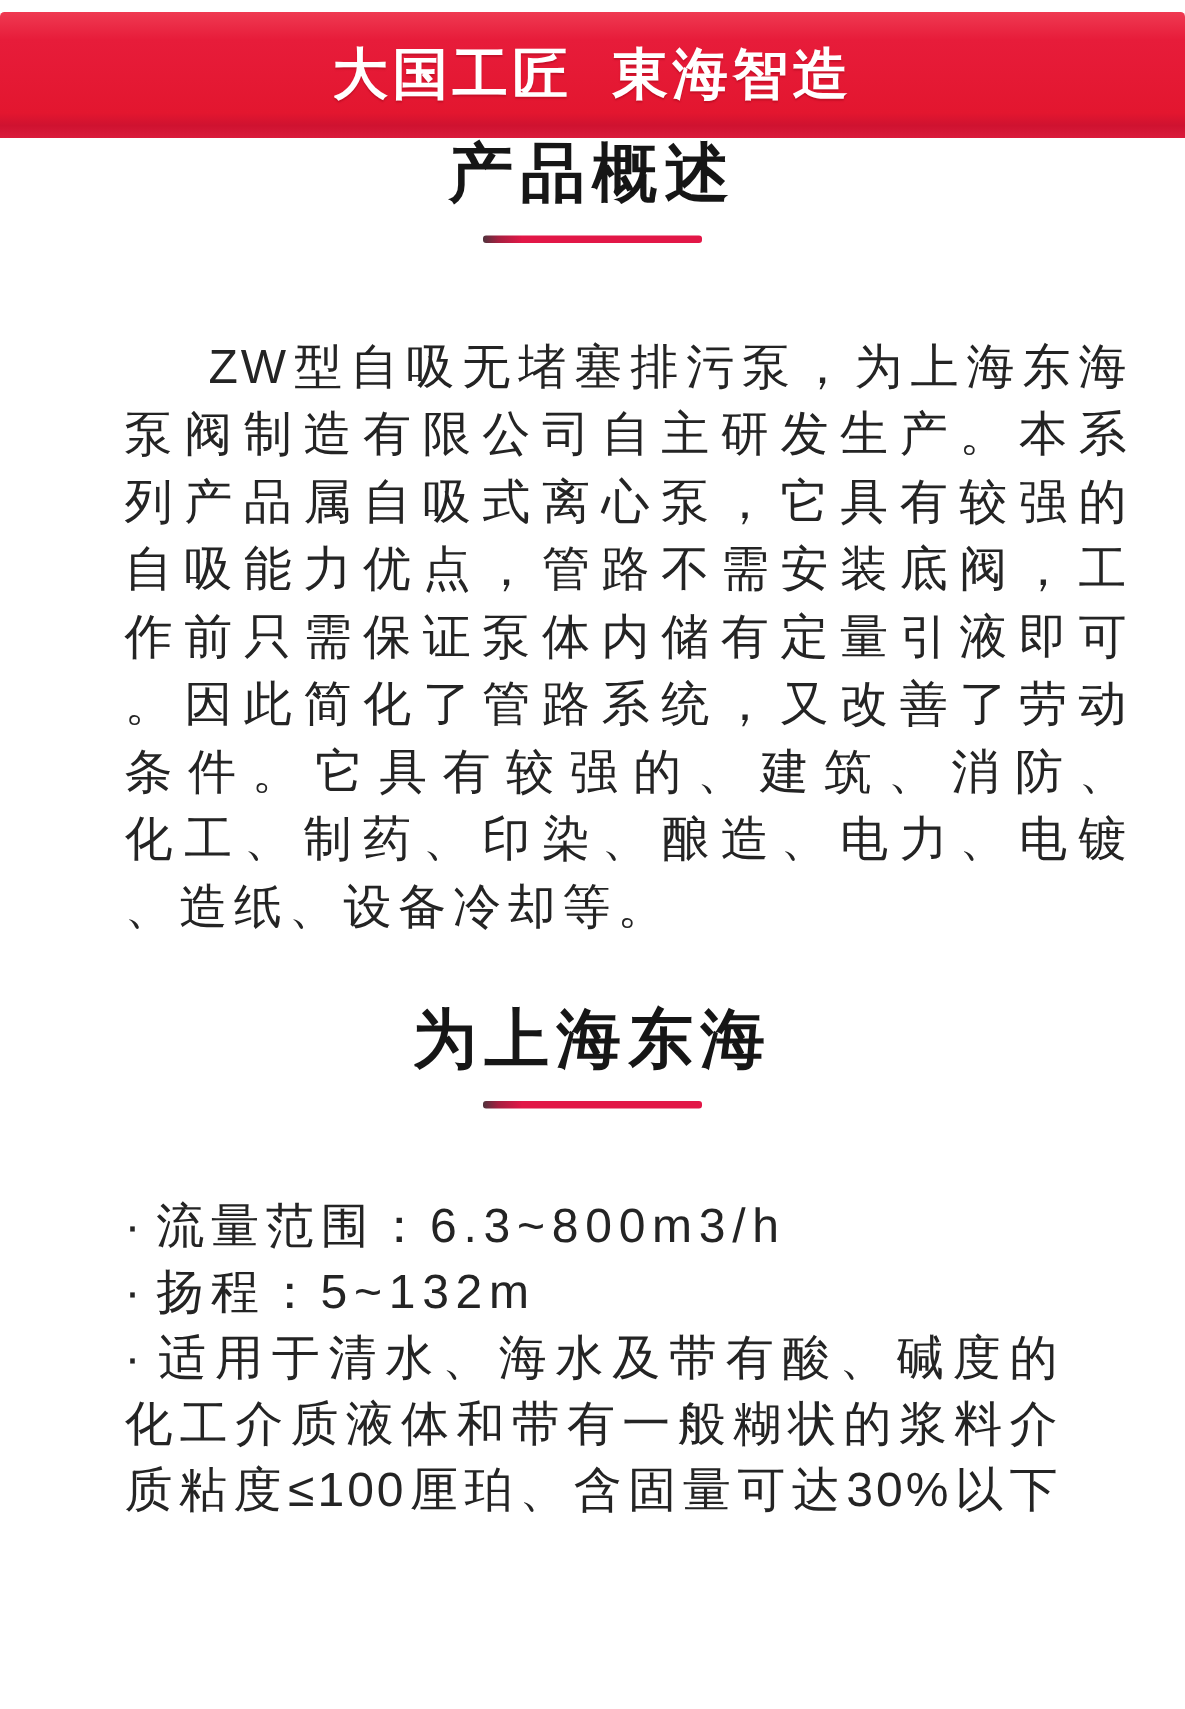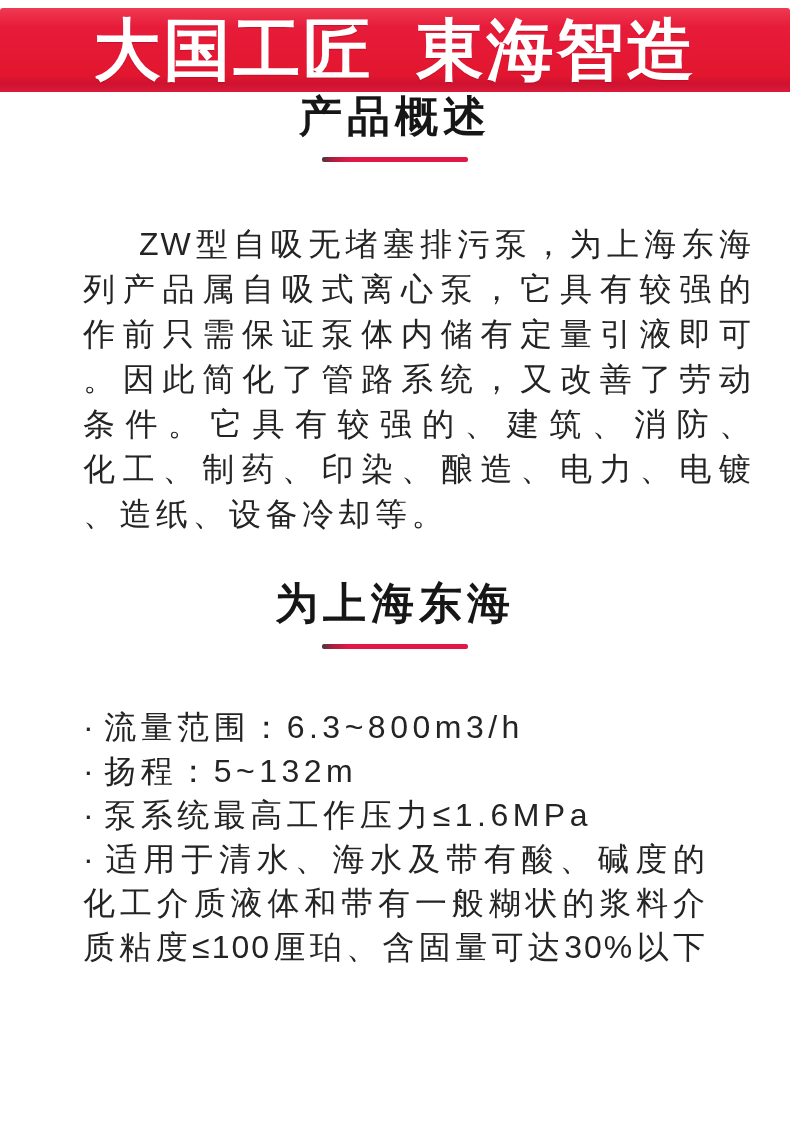--- a/index.html
+++ b/index.html
@@ -10,21 +10,21 @@
   .page { width: 790px; height: 1139px; background: #ffffff; }
 
   
   .banner {
     margin-top: 8px; height: 84px; width: 100%;
     background: linear-gradient(180deg, #ef3a52 0%, #e71c3a 22%, #e3162f 80%, #cf1230 90%, #da1b3b 100%);
     display: flex; align-items: center; justify-content: center;
     border-radius: 3px 3px 0 0;
   }
   .banner-title {
-    color: #ffffff; font-size: 67px; font-weight: 900; letter-spacing: 3px;
+    color: #ffffff; font-size: 37px; font-weight: 900; letter-spacing: 3px;
     white-space: pre; text-shadow: 0 1px 1px rgba(140,0,20,0.35); text-align: right;
   }
 
   
   .section-title {
     margin: 0; text-align: center;
     font-size: 43px; line-height: 48px; font-weight: 900;
     color: #161616; letter-spacing: 5px;
   }
   .overview .section-title { }
@@ -67,43 +67,42 @@
   <header class="banner">
     <span class="banner-title">大国工匠  東海智造</span>
   </header>
 
   <section class="overview">
     <h1 class="section-title">产品概述</h1>
     <div class="title-underline"></div>
 
     <div class="para">
       <div class="pline first">ZW型自吸无堵塞排污泵，为上海东海</div>
+      <div class="pline">泵阀制造有限公司自主研发生产。本系</div>
       <div class="pline">列产品属自吸式离心泵，它具有较强的</div>
+      <div class="pline">自吸能力优点，管路不需安装底阀，工</div>
       <div class="pline">作前只需保证泵体内储有定量引液即可</div>
       <div class="pline">。因此简化了管路系统，又改善了劳动</div>
       <div class="pline">条件。它具有较强的、建筑、消防、</div>
       <div class="pline">化工、制药、印染、酿造、电力、电镀</div>
       <div class="pline last">、造纸、设备冷却等。</div>
     </div>
   </section>
 
   <section class="conditions">
     <h1 class="section-title">为上海东海</h1>
     <div class="title-underline"></div>
 
     <div class="cond">
       <div class="cond-line">
         <span class="bullet">·</span><span>流量范围：6.3~800m3/h</span>
       </div>
       <div class="cond-line">
         <span class="bullet">·</span><span>扬程：5~132m</span>
       </div>
-      <div class="cond-line">
-        <span class="bullet">·</span><span>泵系统最高工作压力≤1.6MPa</span>
-      </div>
       <div class="cond-line just">
         <span class="bullet">·</span><span>适用于清水、海水及带有酸、碱度的</span>
       </div>
       <div class="cond-line just">化工介质液体和带有一般糊状的浆料介</div>
       <div class="cond-line just">质粘度≤100厘珀、含固量可达30%以下</div>
     </div>
   </section>
 
 </div>
 

